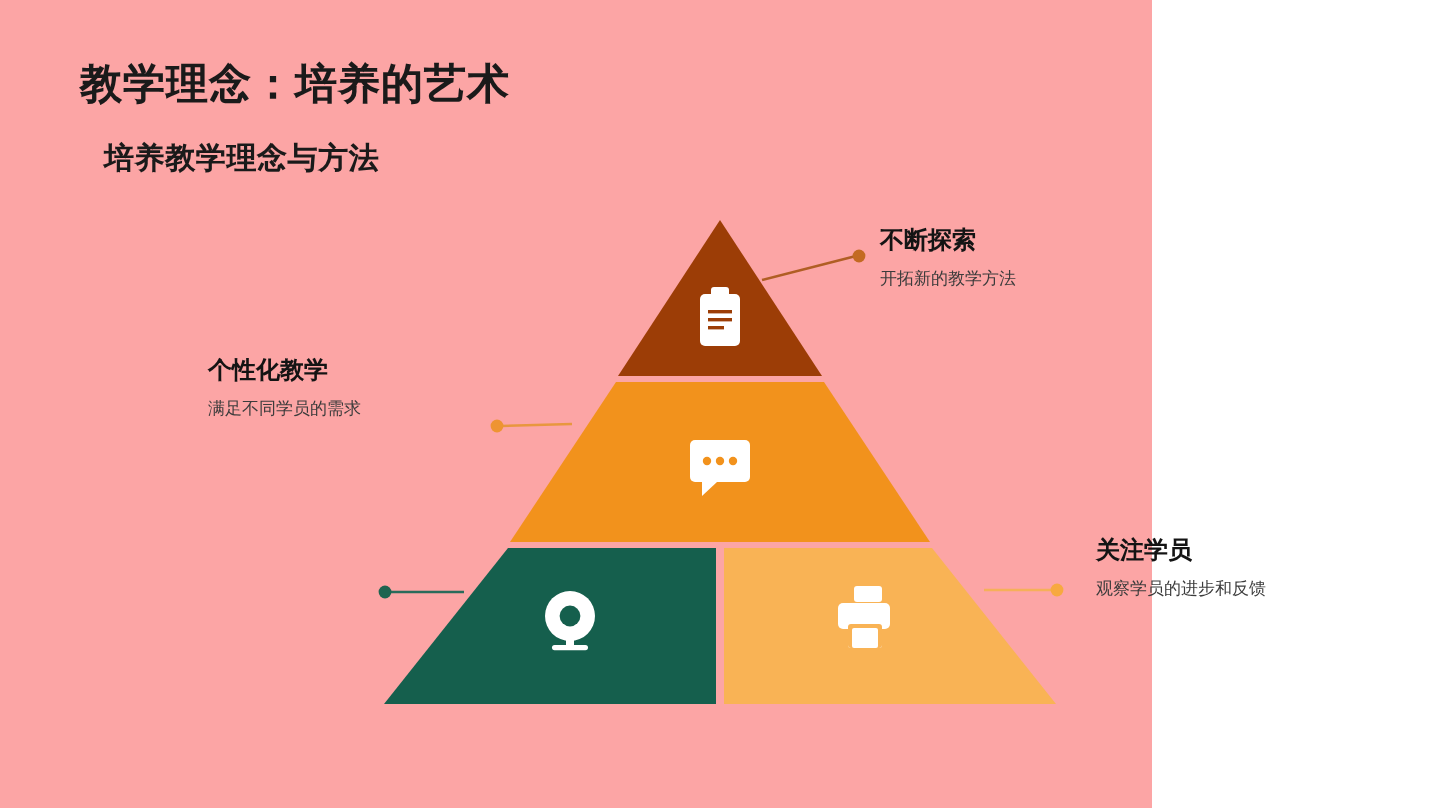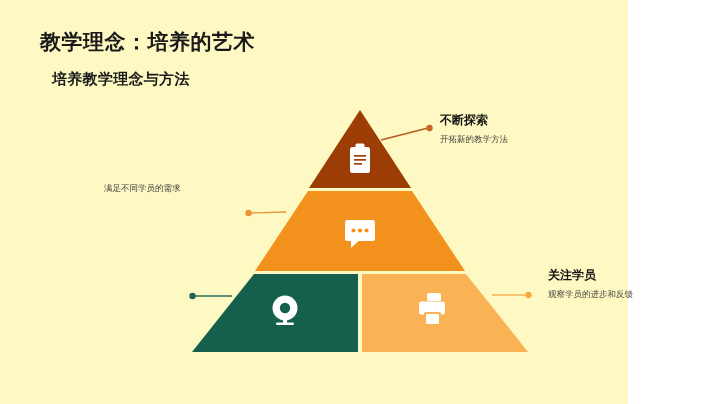--- a/index.html
+++ b/index.html
@@ -5,23 +5,23 @@
   * { box-sizing: border-box; margin: 0; padding: 0; }
   html, body {
     width: 720px;
     height: 404px;
     background: #ffffff;
     font-family: "Liberation Sans", "DejaVu Sans", sans-serif;
     overflow: hidden;
   }
   #slide {
     position: relative;
-    width: 628px;
+    width: 576px;
     height: 404px;
-    background: #fef9c3;
+    background: #fca5a5;
   }
 
   
   #title {
     position: absolute;
     left: 40px;
     top: 28px;
     font-size: 21px;
     font-weight: bold;
     color: #1a1a1a;
@@ -143,20 +143,21 @@
     </g>
 
   </svg>
 
   <div class="callout right" id="callout-explore">
     <div class="c-title">不断探索</div>
     <div class="c-desc">开拓新的教学方法</div>
   </div>
 
   <div class="callout left" id="callout-personal">
+    <div class="c-title">个性化教学</div>
     <div class="c-desc">满足不同学员的需求</div>
   </div>
 
 
   <div class="callout right" id="callout-attention">
     <div class="c-title">关注学员</div>
     <div class="c-desc">观察学员的进步和反馈</div>
   </div>
 
 </div>

